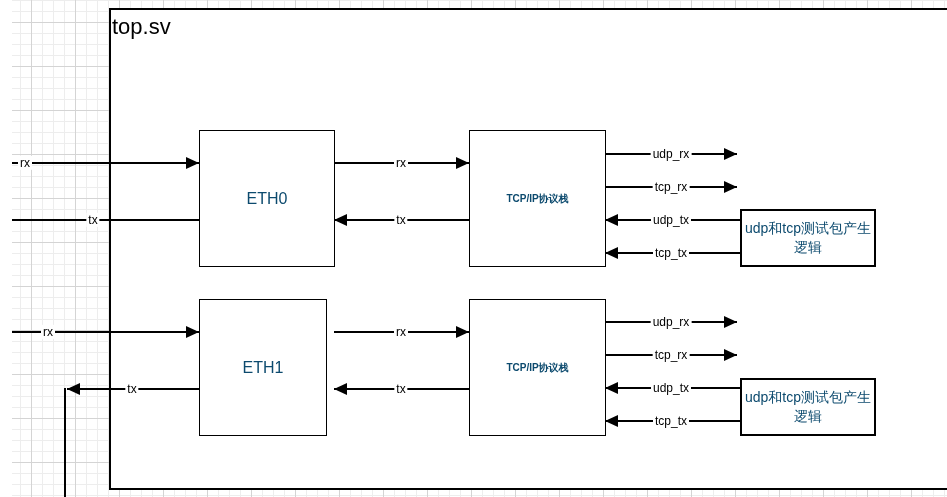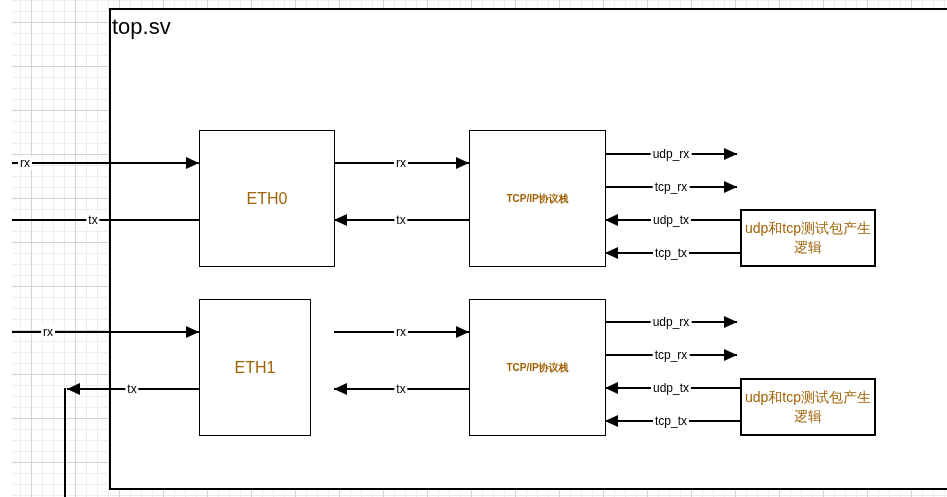--- a/index.html
+++ b/index.html
@@ -18,21 +18,21 @@
   }
   .bigrect{
     position:absolute;left:97px;top:8px;width:844px;height:482px;
     background:#ffffff;border:2px solid #000;box-sizing:border-box;
   }
   .title{
     position:absolute;left:100px;top:14px;font-size:22px;color:#000;white-space:nowrap;
   }
   .shape{
     position:absolute;background:#ffffff;border:1.5px solid #000;box-sizing:border-box;
-    display:flex;align-items:center;justify-content:center;text-align:center;color:#a16207;
+    display:flex;align-items:center;justify-content:center;text-align:center;color:#0c4a6e;
   }
   .shape.thick{border-width:2px;}
   .eth-label{font-size:16px;}
   .stack-label{font-size:10px;font-weight:700;}
   .testgen-label{font-size:14px;line-height:1.35;white-space:pre-line;}
   .wh{position:absolute;height:2px;background:#000;}
   .wv{position:absolute;width:2px;background:#000;}
   .ar-r{position:absolute;width:0;height:0;
     border-top:6px solid transparent;border-bottom:6px solid transparent;
     border-left:13px solid #000;}
@@ -121,21 +121,21 @@
   <div class="wl" style="left:659px;top:355px">tcp_rx</div>
 
   <div class="wh" style="left:593px;top:387px;width:135px"></div>
   <div class="ar-l" style="left:593px;top:382px"></div>
   <div class="wl" style="left:659px;top:388px">udp_tx</div>
 
   <div class="wh" style="left:593px;top:420px;width:135px"></div>
   <div class="ar-l" style="left:593px;top:415px"></div>
   <div class="wl" style="left:659px;top:421px">tcp_tx</div>
 
-  <div class="shape" style="left:187px;top:299px;width:112px;height:137px">
+  <div class="shape" style="left:187px;top:299px;width:128px;height:137px">
     <span class="eth-label">ETH1</span>
   </div>
   <div class="shape" style="left:457px;top:299px;width:137px;height:137px">
     <span class="stack-label">TCP/IP协议栈</span>
   </div>
   <div class="shape thick" style="left:728px;top:378px;width:136px;height:58px">
     <span class="testgen-label">udp和tcp测试包产生
 逻辑</span>
   </div>
 

